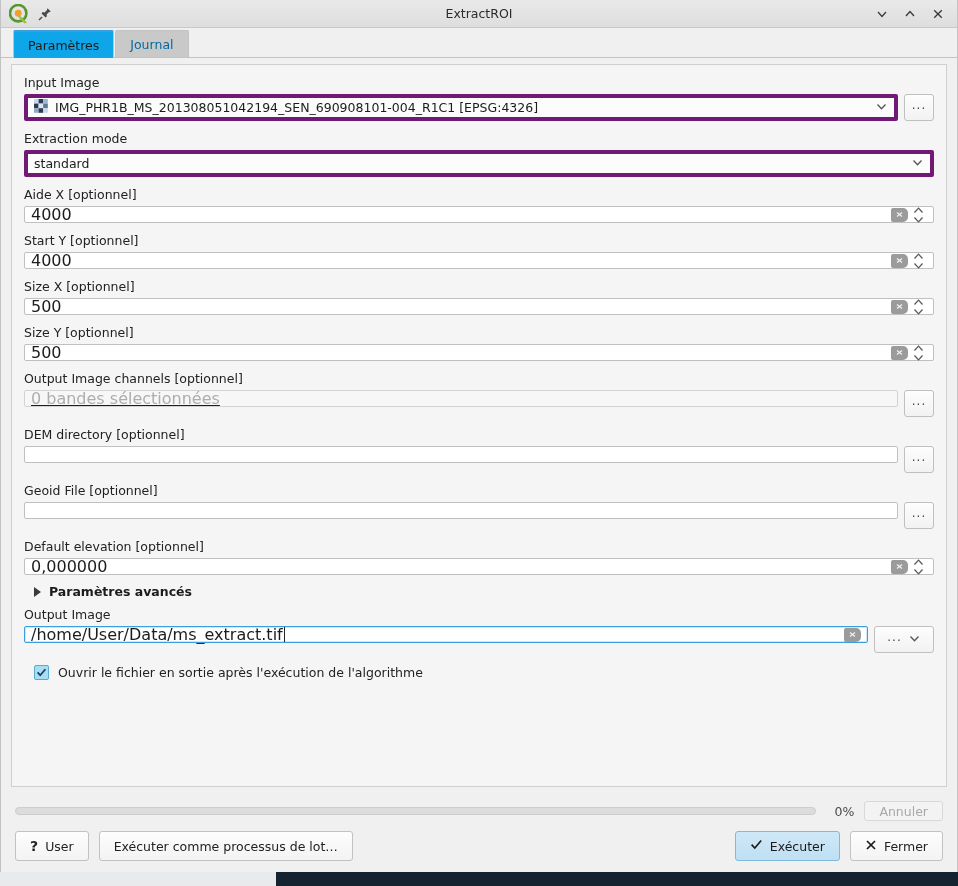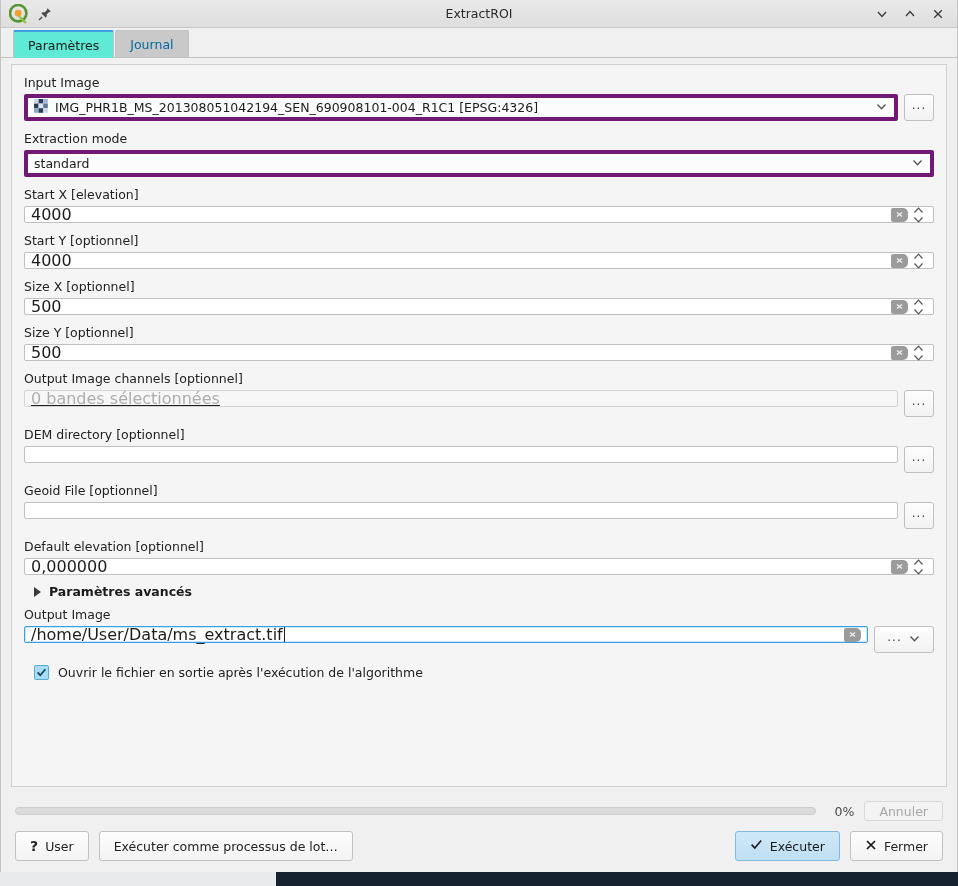--- a/index.html
+++ b/index.html
@@ -69,21 +69,21 @@
   .tab {
     height: 27px; padding: 0 14px;
     display: flex; align-items: center;
     font-size: 12.5px; color: #0369a1;
     border: 1px solid #c3c3c3; border-bottom: none;
     background: #c9c9c9;
     border-radius: 2px 2px 0 0;
     margin-right: 1px; cursor: pointer;
   }
   .tab.active {
-    background: #5eead4;
+    background: #0ea5e9;
     border-top: 2px solid #3b9fdd;
     color: #1d1d1d;
     height: 28px;
     margin-bottom: -1px;
   }
 
   
   .panel-wrap {
     flex: 1; min-height: 0;
     padding: 6px 10px 0 10px;
@@ -333,21 +333,21 @@
             <span>
               <svg width="13" height="13" viewBox="0 0 13 13">
                 <polyline points="2.5,4.5 6.5,8.8 10.5,4.5" fill="none" stroke="#555" stroke-width="1.3"></polyline>
               </svg>
             </span>
           </div>
         </div>
       </div>
 
       <div class="field-group">
-        <div class="field-label">Start X [elevation]</div>
+        <div class="field-label">Aide X [optionnel]</div>
         <div class="row">
           <div class="input">
             <span class="val">4000</span>
             <span style="flex:1"></span>
             <span class="clear-btn">
               <svg width="11" height="9" viewBox="0 0 11 9">
                 <line x1="3" y1="2.5" x2="8" y2="6.5" stroke="#f2f2f2" stroke-width="1.2"></line>
                 <line x1="8" y1="2.5" x2="3" y2="6.5" stroke="#f2f2f2" stroke-width="1.2"></line>
               </svg>
             </span>

